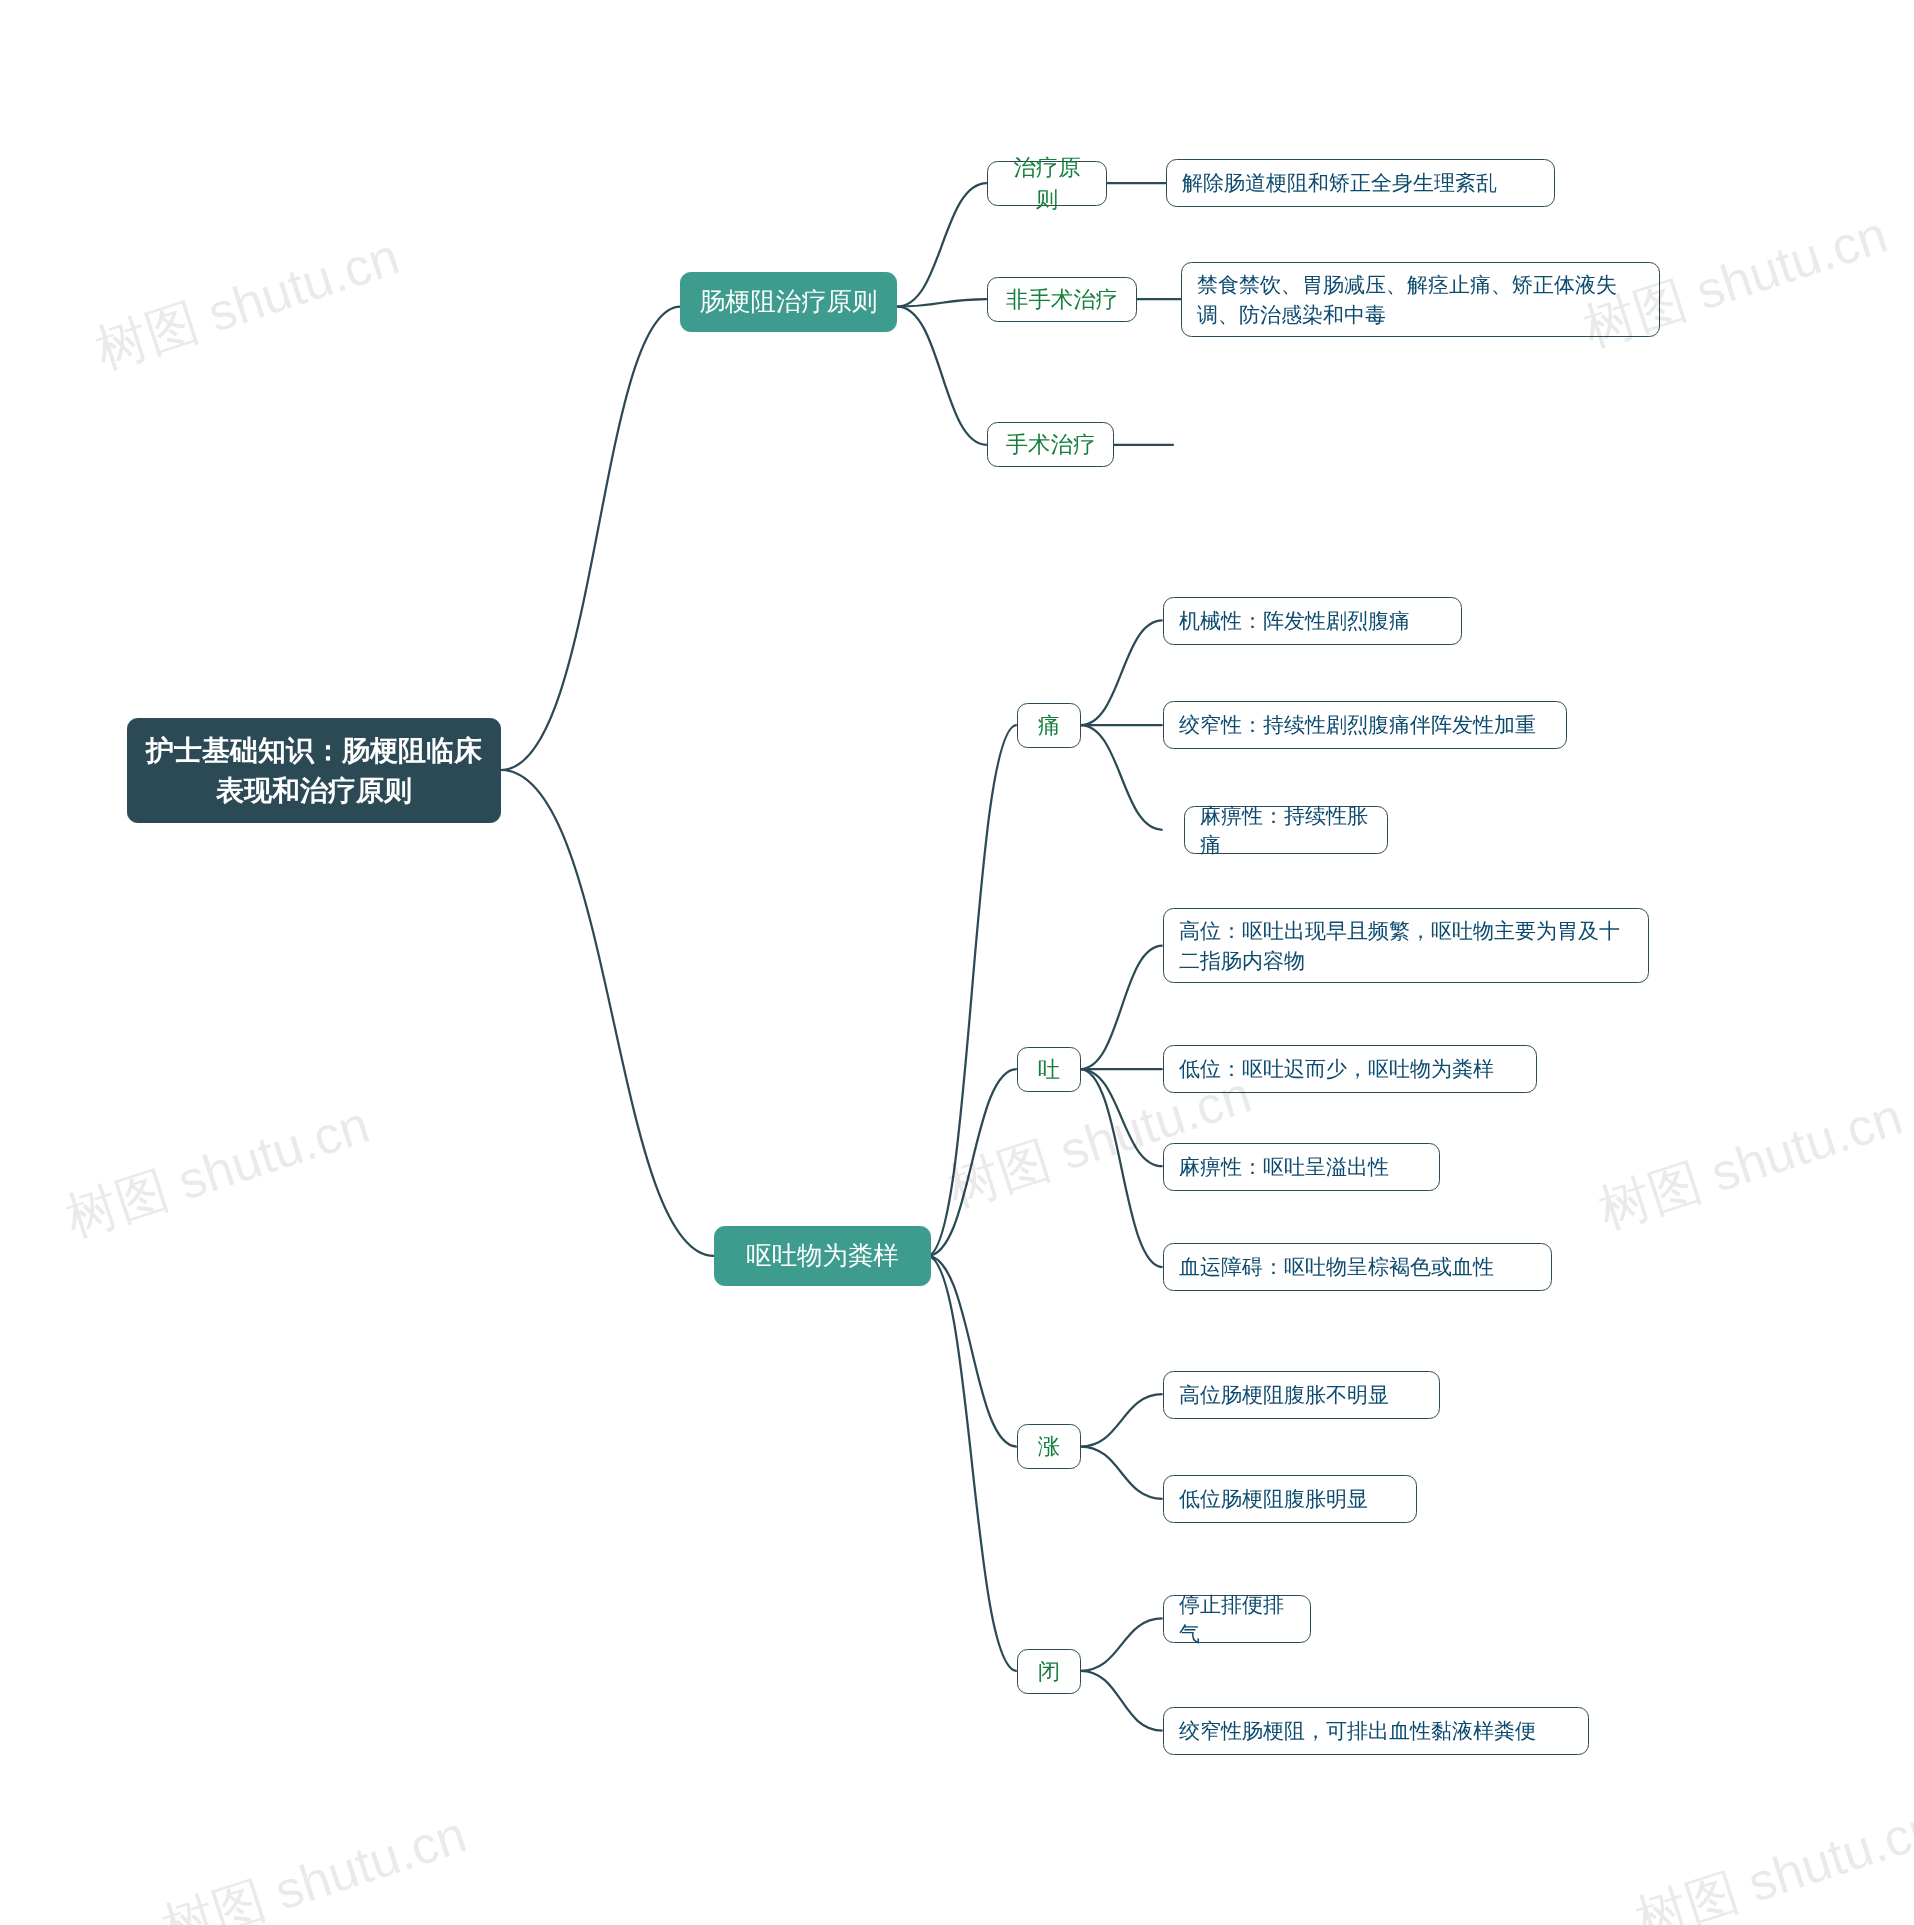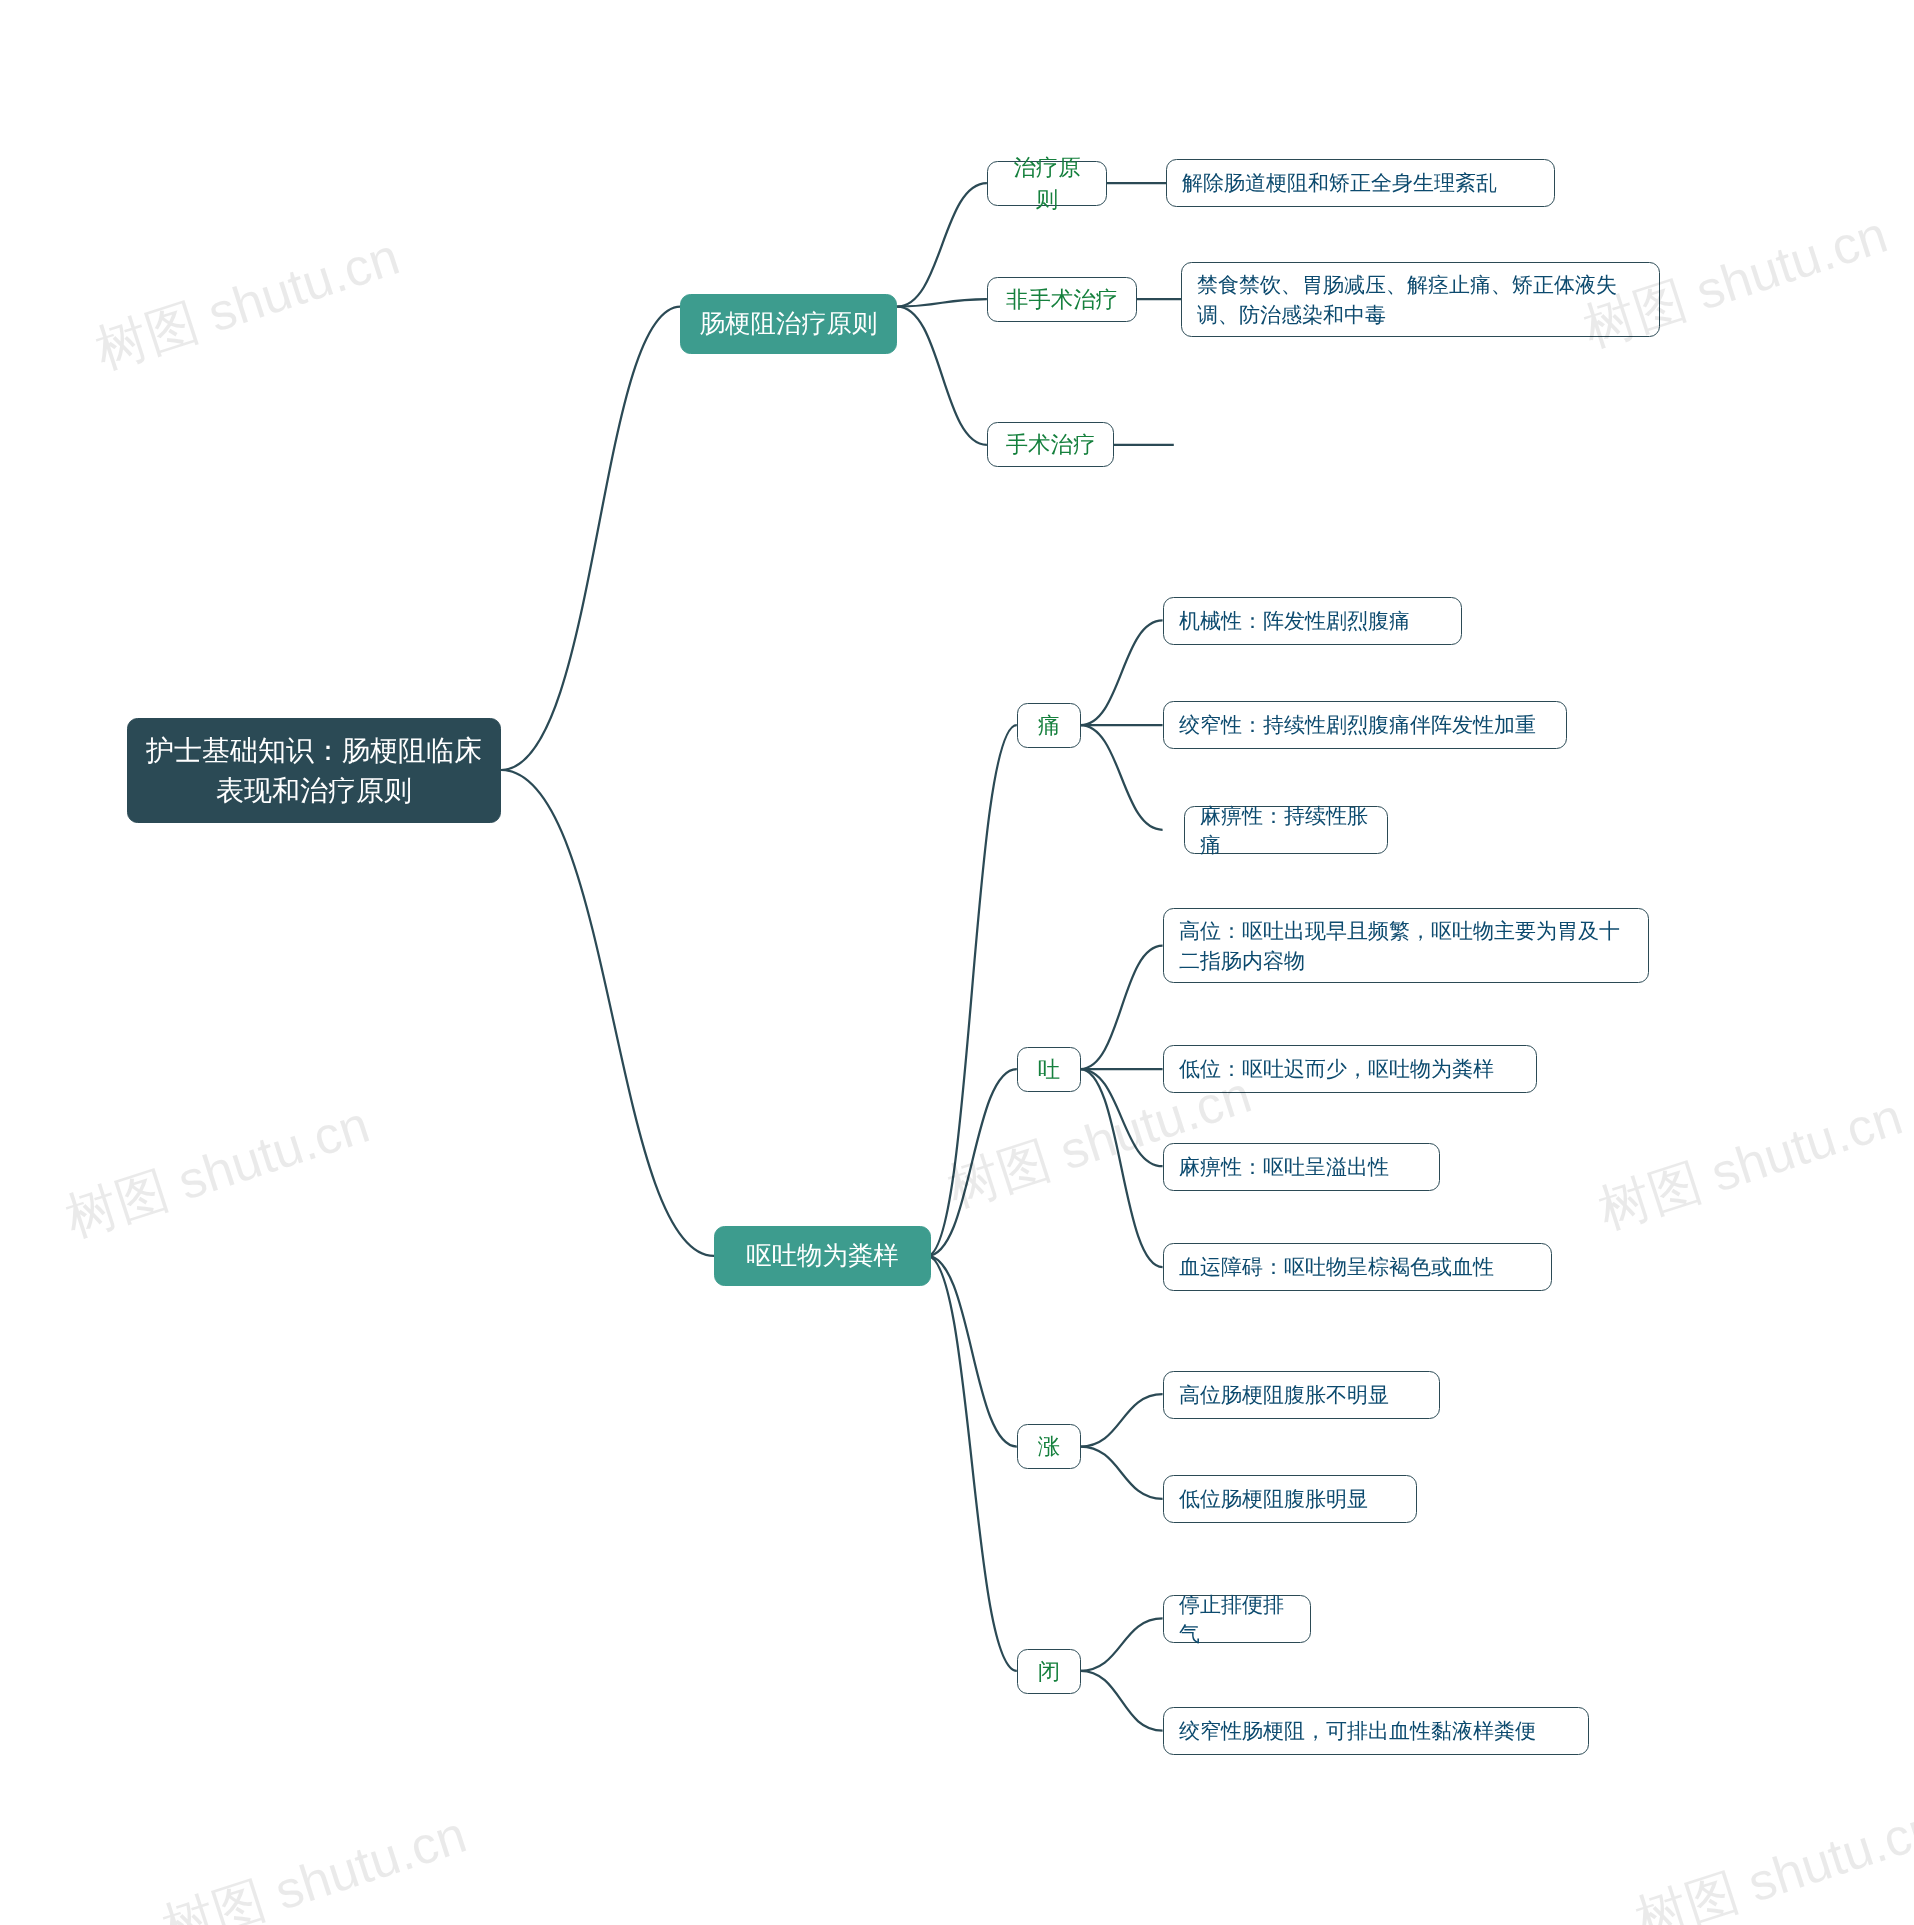--- a/index.html
+++ b/index.html
@@ -1,18 +1,18 @@
 <!DOCTYPE html>
 <html style="font-size:12px"><head>
 <meta charset="utf-8">
 <style>
 html,body{margin:0;padding:0;width:1914px;height:1925px;background:#fff;font-family:"Microsoft YaHei","PingFang SC",Arial,sans-serif;overflow:hidden}
 .canvas{position:relative;width:1914px;height:1925px}
 .node{position:absolute;box-sizing:border-box;border-radius:10.5px;display:flex;align-items:center;justify-content:center;text-align:center;padding:10.5px 16.4px;line-height:1.4}
-.root{background:#2b4a55;color:#fff;font-size:28px;font-weight:400;border:1.5px solid #2b4a55}
+.root{background:#2b4a55;color:#fff;font-size:28px;font-weight:700;border:1.5px solid #2b4a55}
 .lvl1{background:#3d9c8e;color:#fff;font-size:25.4px;border:1.5px solid #3d9c8e}
 .lvl2{background:#fff;color:#15803d;font-size:22.4px;border:1.5px solid #2b4a55;padding:7.5px 16.4px}
 .leaf{background:#fff;color:#0c4a6e;font-size:21px;border:1.5px solid #2b4a55;justify-content:flex-start;text-align:left;padding:10.5px 15px}
 svg{position:absolute;top:0;left:0;width:1914px;height:1925px}
 path{fill:none;stroke:#2b4a55;stroke-width:3}
 .wm{position:absolute;color:#000;opacity:.08;font-size:52px;transform:rotate(-18deg);pointer-events:none;white-space:nowrap;font-weight:400}
 </style>
 </head>
 <body>
 
@@ -49,21 +49,21 @@
 <path d="M1445 1935 C1500 1935 1500 2005 1555 2005"></path>
 
 <path d="M1445 2235 C1500 2235 1500 2165 1555 2165"></path>
 <path d="M1445 2235 C1500 2235 1500 2315 1555 2315"></path>
 </svg>
 
 <div class="node root" style="left:127px;top:718px;width:374px;height:105px">
   <span>护士基础知识：肠梗阻临床表现和治疗原则</span>
 </div>
 
-<div class="node lvl1" style="left:680px;top:294px;width:217px;height:60px">
+<div class="node lvl1" style="left:680px;top:272px;width:217px;height:60px">
   <span>肠梗阻治疗原则</span>
 </div>
 
 <div class="node lvl1" style="left:714px;top:1226px;width:217px;height:60px">
   <span>呕吐物为粪样</span>
 </div>
 
 <div class="node lvl2" style="left:987px;top:161px;width:120px;height:45px">
   <span>治疗原则</span>
 </div>

